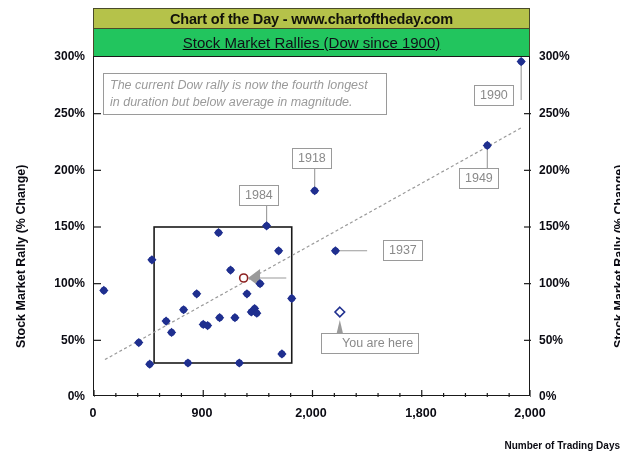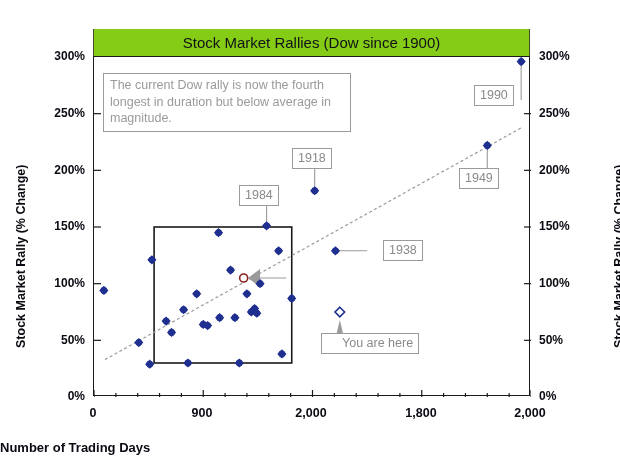--- a/index.html
+++ b/index.html
@@ -35,25 +35,25 @@
     font-size: 14.5px;
     font-weight: bold;
     color: #12120a;
     letter-spacing: -0.2px;
     white-space: nowrap;
   }
   .subtitle-band {
     position: absolute;
     left: 93px; top: 29px;
     width: 437px; height: 27px;
-    background: #84cc16;
+    background: #22c55e;
     border-left: 1px solid #4a4a2a;
     border-right: 1px solid #4a4a2a;
     box-sizing: border-box;
-    display: flex; align-items: center; justify-content: center;
+    display: flex; align-items: center; justify-content: center; text-decoration: underline;
   }
   .subtitle-band span {
     font-size: 15px;
     color: #101018;
     white-space: nowrap;
   }
 
   
   .ylabel-left, .ylabel-right {
     position: absolute;
@@ -68,22 +68,22 @@
     transform: rotate(-90deg);
   }
   .ylabel-right {
     left: 612px; top: 348px;
     transform: rotate(-90deg);
   }
   .xlabel {
     position: absolute;
     left: 0; top: 440px;
     width: 620px;
-    text-align: left;
-    font-size: 13px;
+    text-align: right;
+    font-size: 10px;
     font-weight: bold;
     color: #0a0a12;
   }
 
   
   #plot {
     position: absolute;
     left: 93px; top: 56px;
     width: 437px; height: 340px;
     background: #ffffff;
@@ -131,20 +131,23 @@
     line-height: 1.32;
     padding: 3px 6px 4px 6px;
   }
   .callout.avg { color: #9a9a9a; }
 </style>
 </head>
 <body>
 
 <div id="root">
 
+  <div class="title-band">
+    <span>Chart of the Day - www.chartoftheday.com</span>
+  </div>
   <div class="subtitle-band">
     <span>Stock Market Rallies (Dow since 1900)</span>
   </div>
 
   <div class="ylabel-left">Stock Market Rally (% Change)</div>
   <div class="ylabel-right">Stock Market Rally (% Change)</div>
   <div class="xlabel">Number of Trading Days</div>
 
   <div class="ytick left" style="top:49px">300%</div>
   <div class="ytick left" style="top:106px">250%</div>
@@ -326,22 +329,22 @@
         </g>
         <g>
           <circle cx="427.1675" cy="4.533333333333303" r="3.4" fill="#1f2f8f"></circle>
           <polygon points="427.1675,-0.06666666666669663 431.76750000000004,4.533333333333303 427.1675,9.133333333333303 422.5675,4.533333333333303 " fill="#1f2f8f"></polygon>
         </g>
         <circle cx="149.6725" cy="221" r="4" fill="#ffffff" stroke="#8c2020" stroke-width="1.6"></circle>
         <polygon points="245.8125,250.2 250.6125,255 245.8125,259.8 241.0125,255 " fill="#ffffff" stroke="#1f2f8f" stroke-width="1.6"></polygon>
       </svg>
   </div>
 
-  <div class="callout note" style="left:103px; top:73px; width:248px;">The current Dow rally is now the fourth longest in duration but below average in magnitude.</div>
+  <div class="callout note" style="left:103px; top:73px; width:284px;font-style:italic;">The current Dow rally is now the fourth longest in duration but below average in magnitude.</div>
 
   <div class="callout" style="left:292px; top:148px;">1918</div>
   <div class="callout" style="left:239px; top:185px;">1984</div>
   <div class="callout" style="left:474px; top:85px;">1990</div>
   <div class="callout" style="left:459px; top:168px;">1949</div>
-  <div class="callout" style="left:383px; top:240px;">1938</div>
+  <div class="callout" style="left:383px; top:240px;">1937</div>
   <div class="callout" style="left:321px; top:333px;padding-left:20px;">You are here</div>
 
 </div>
 
 </body></html>

